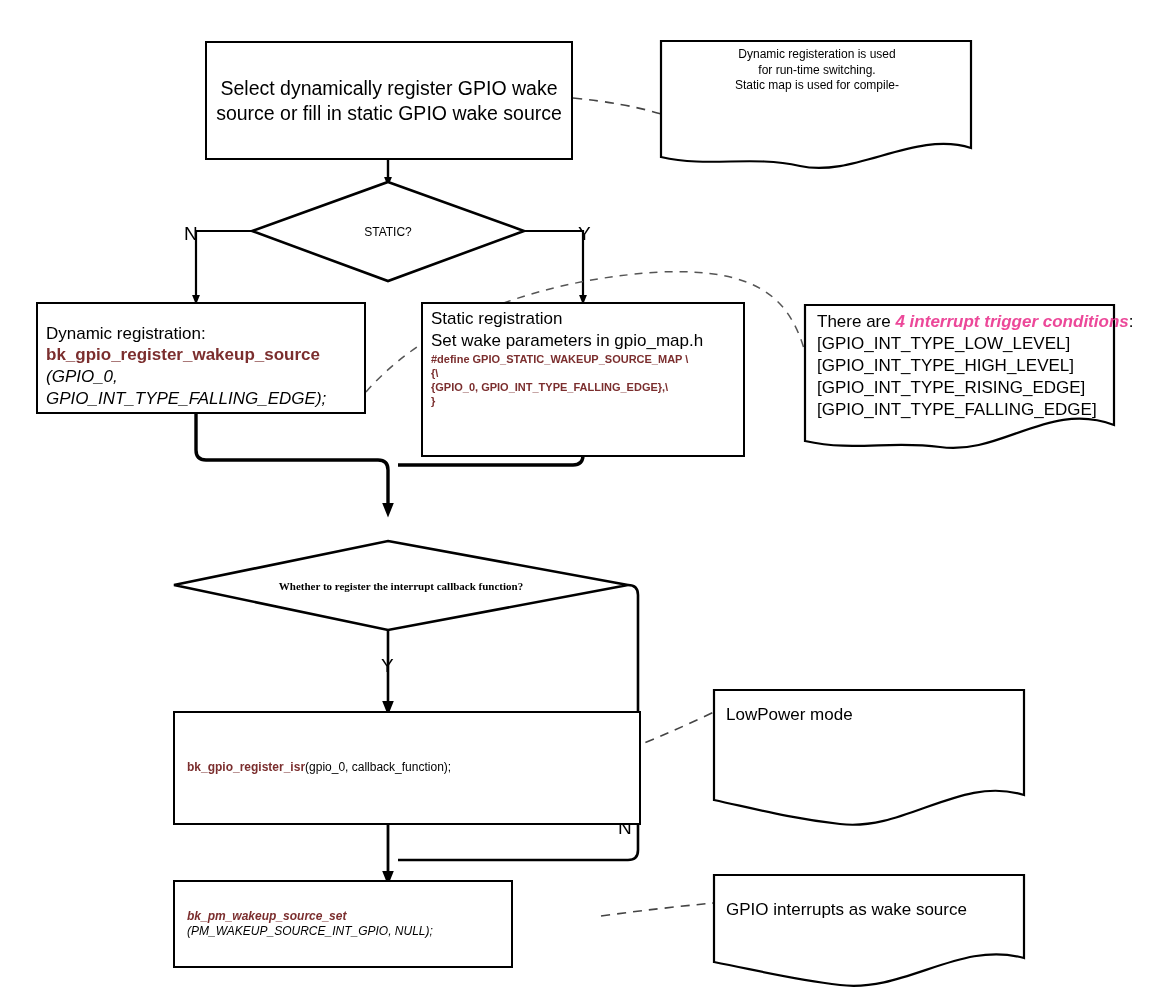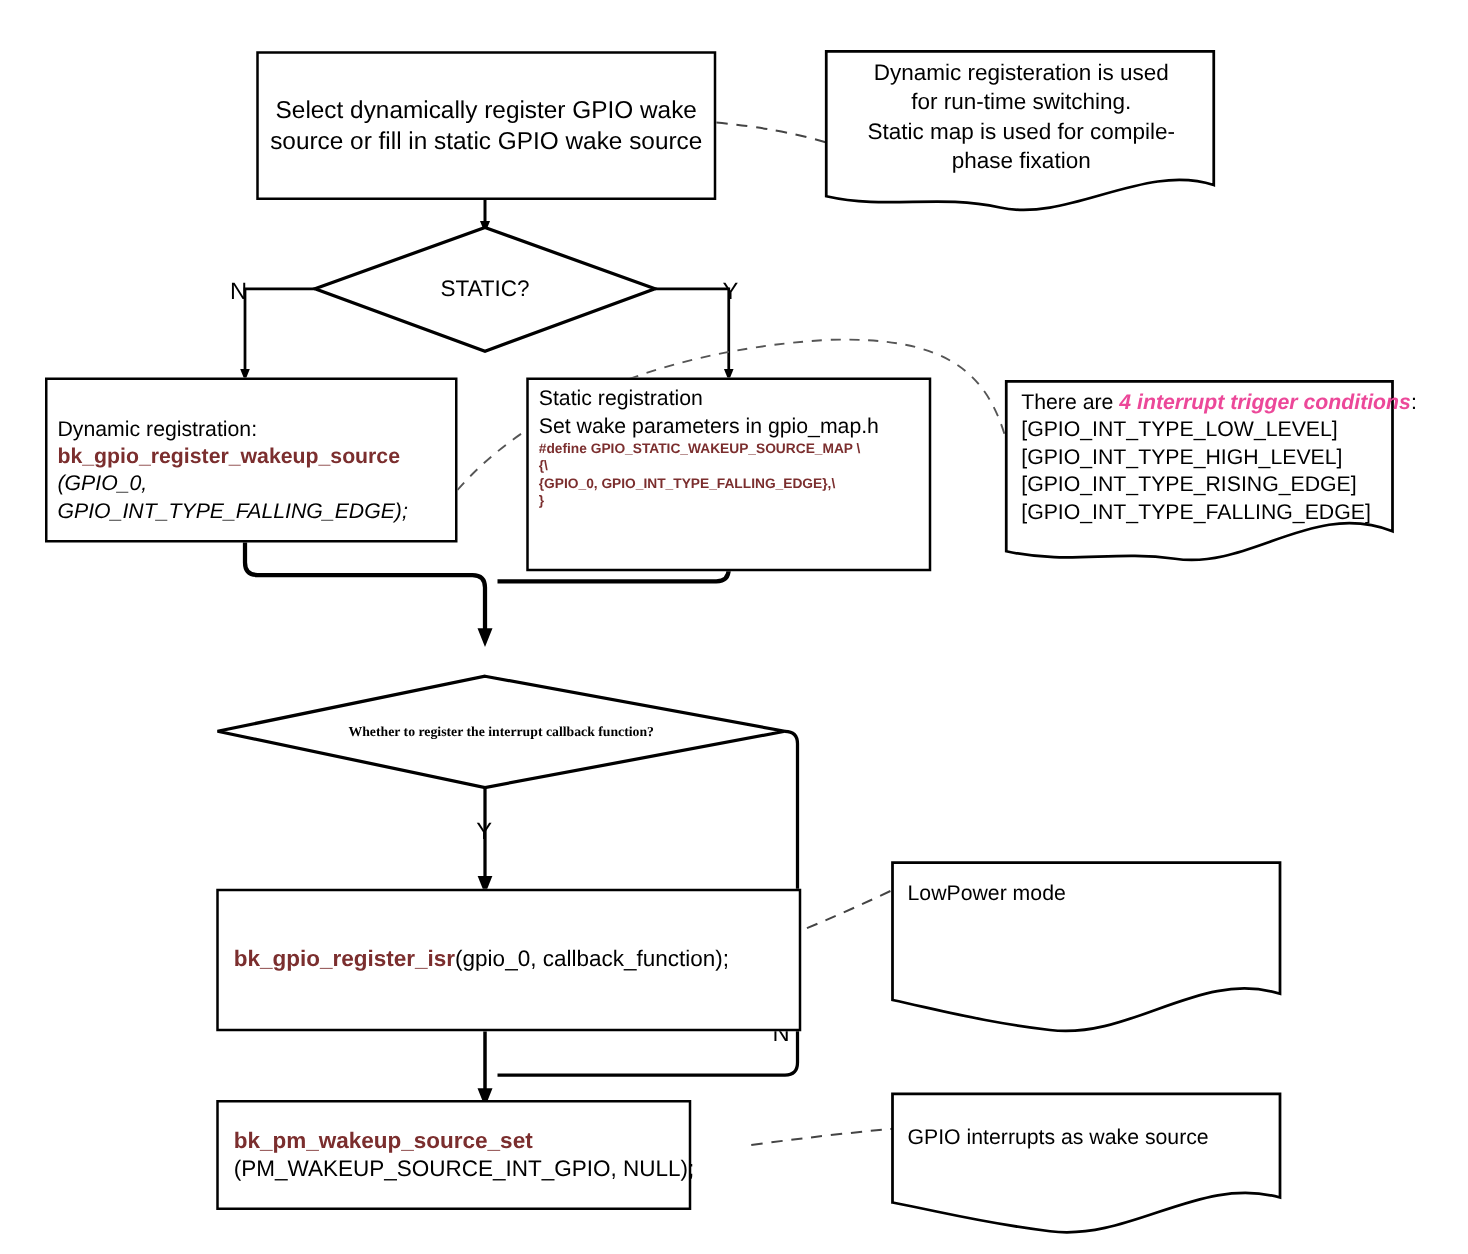--- a/index.html
+++ b/index.html
@@ -64,21 +64,21 @@
     position:absolute;
     font-size:19px;
     line-height:1;
     color:#000;
     background:transparent;
   }
   .code{color:#7B2E2E;font-weight:bold;}
   .ital{font-style:italic;}
   .codeital{color:#ec4899;font-weight:bold;font-style:italic;}
   .t20{font-size:19.5px;}
-  .t18{font-size:18px;}
+  .t18{font-size:12px;}
   .t17{font-size:17px;}
   .t14b{font-size:11px;font-weight:bold;}
 </style>
 </head>
 <body>
 
 <div id="canvas">
 
   <svg id="wires" viewBox="0 0 1174 1003">
     <defs>
@@ -129,31 +129,30 @@
   <div class="node pbox center" style="left:205px;top:41px;width:368px;height:119px;">
     <div class="line t20">Select dynamically register GPIO wake</div>
     <div class="line t20">source or fill in static GPIO wake source</div>
   </div>
 
   <div class="node note center" style="left:661px;top:41px;width:310px;height:130px;">
     <div class="noteinner">
       <div class="line t18">Dynamic registeration is used</div>
       <div class="line t18">for run-time switching.</div>
       <div class="line t18">Static map is used for compile-</div>
-      <div class="line t18">phase fixation</div>
     </div>
   </div>
 
   <div class="diamond" style="left:252px;top:182px;width:272px;height:99px;">
     <div class="dlabel t18">STATIC?</div>
   </div>
   <div class="edgelabel" style="left:184px;top:224px;">N</div>
   <div class="edgelabel" style="left:578px;top:224px;">Y</div>
 
-  <div class="node pbox" style="left:36px;top:302px;width:330px;height:132px;padding:20px 6px 4px 8px;">
+  <div class="node pbox" style="left:36px;top:302px;width:330px;height:112px;padding:20px 6px 4px 8px;">
     <div class="line t17">Dynamic registration:</div>
     <div class="line t17 code">bk_gpio_register_wakeup_source</div>
     <div class="line t17 ital">(GPIO_0,</div>
     <div class="line t17 ital">GPIO_INT_TYPE_FALLING_EDGE);</div>
   </div>
 
   <div class="node pbox" style="left:421px;top:302px;width:324px;height:155px;padding:4px 4px 4px 8px;justify-content:flex-start;">
     <div class="line t17">Static registration</div>
     <div class="line t17">Set wake parameters in gpio_map.h</div>
     <div class="line t14b code">#define GPIO_STATIC_WAKEUP_SOURCE_MAP  \</div>
@@ -185,21 +184,21 @@
       <span class="code">bk_gpio_register_isr</span><span>(gpio_0, callback_function);</span>
     </div>
   </div>
 
   <div class="node note" style="left:714px;top:690px;width:310px;height:115px;">
     <div class="noteinner" style="padding-top:14px;">
       <div class="line t17">LowPower mode</div>
     </div>
   </div>
 
-  <div class="node pbox" style="left:173px;top:880px;width:380px;height:88px;padding:0 6px 0 12px;">
+  <div class="node pbox" style="left:173px;top:880px;width:340px;height:88px;padding:0 6px 0 12px;font-style:italic;">
     <div class="line t18 code">bk_pm_wakeup_source_set</div>
     <div class="line t18">(PM_WAKEUP_SOURCE_INT_GPIO, NULL);</div>
   </div>
 
   <div class="node note" style="left:714px;top:875px;width:364px;height:95px;">
     <div class="noteinner" style="padding-top:24px;">
       <div class="line t17">GPIO interrupts as wake source</div>
     </div>
   </div>
 

